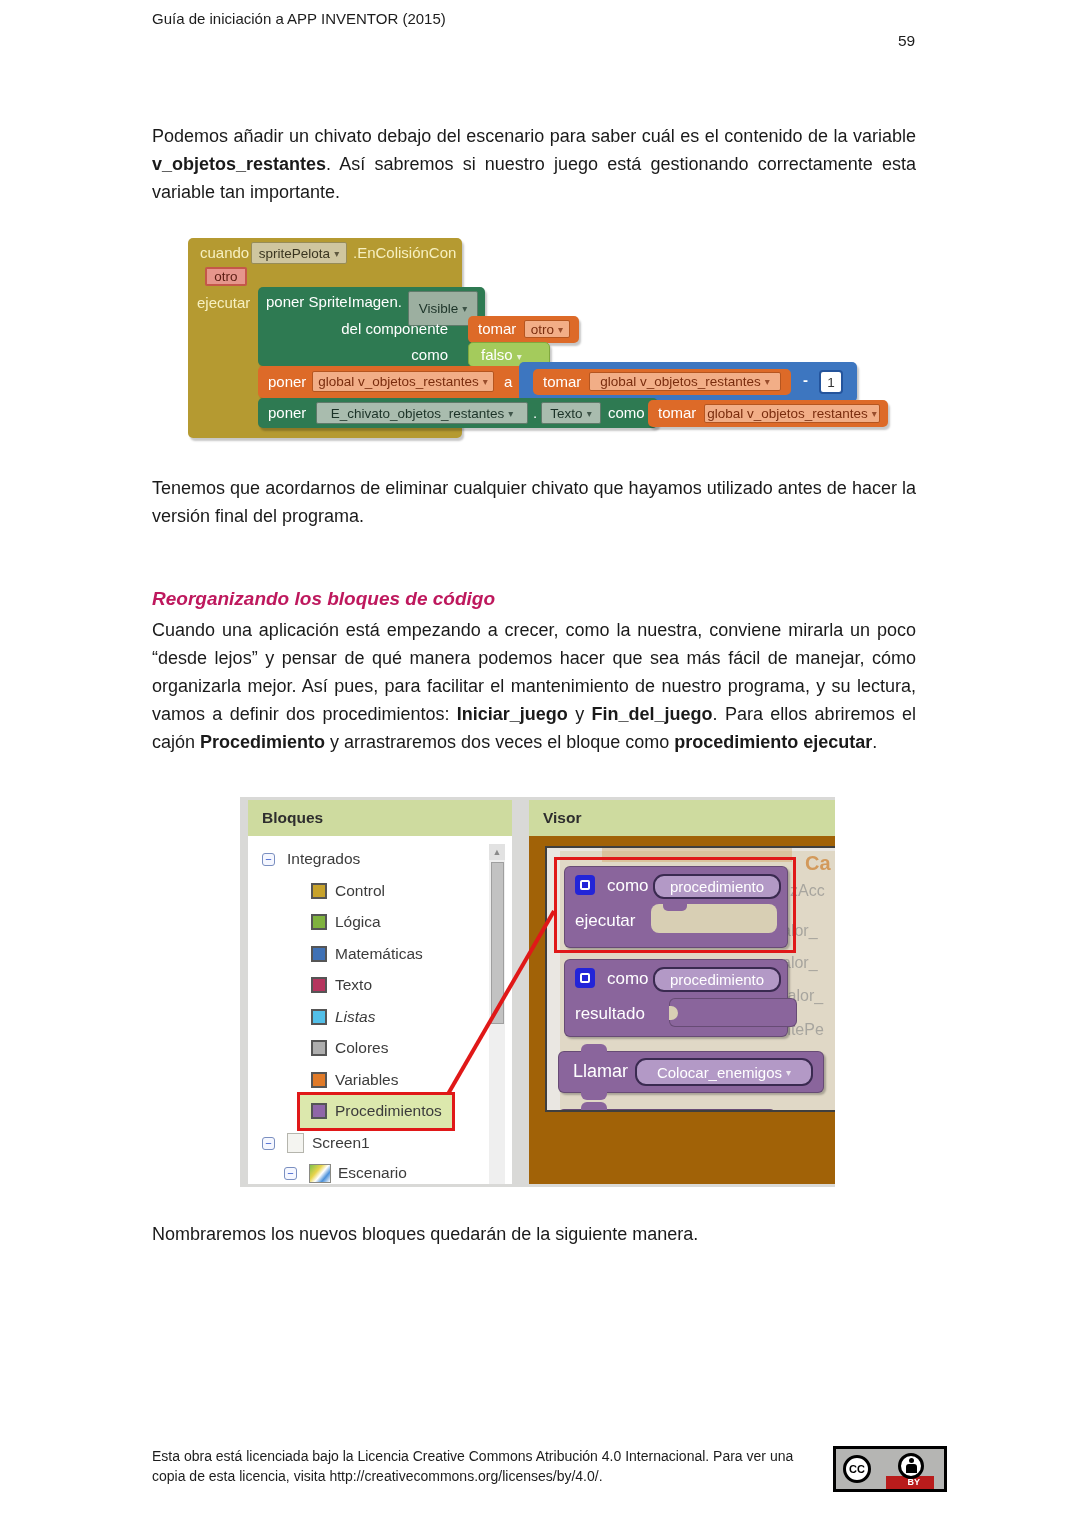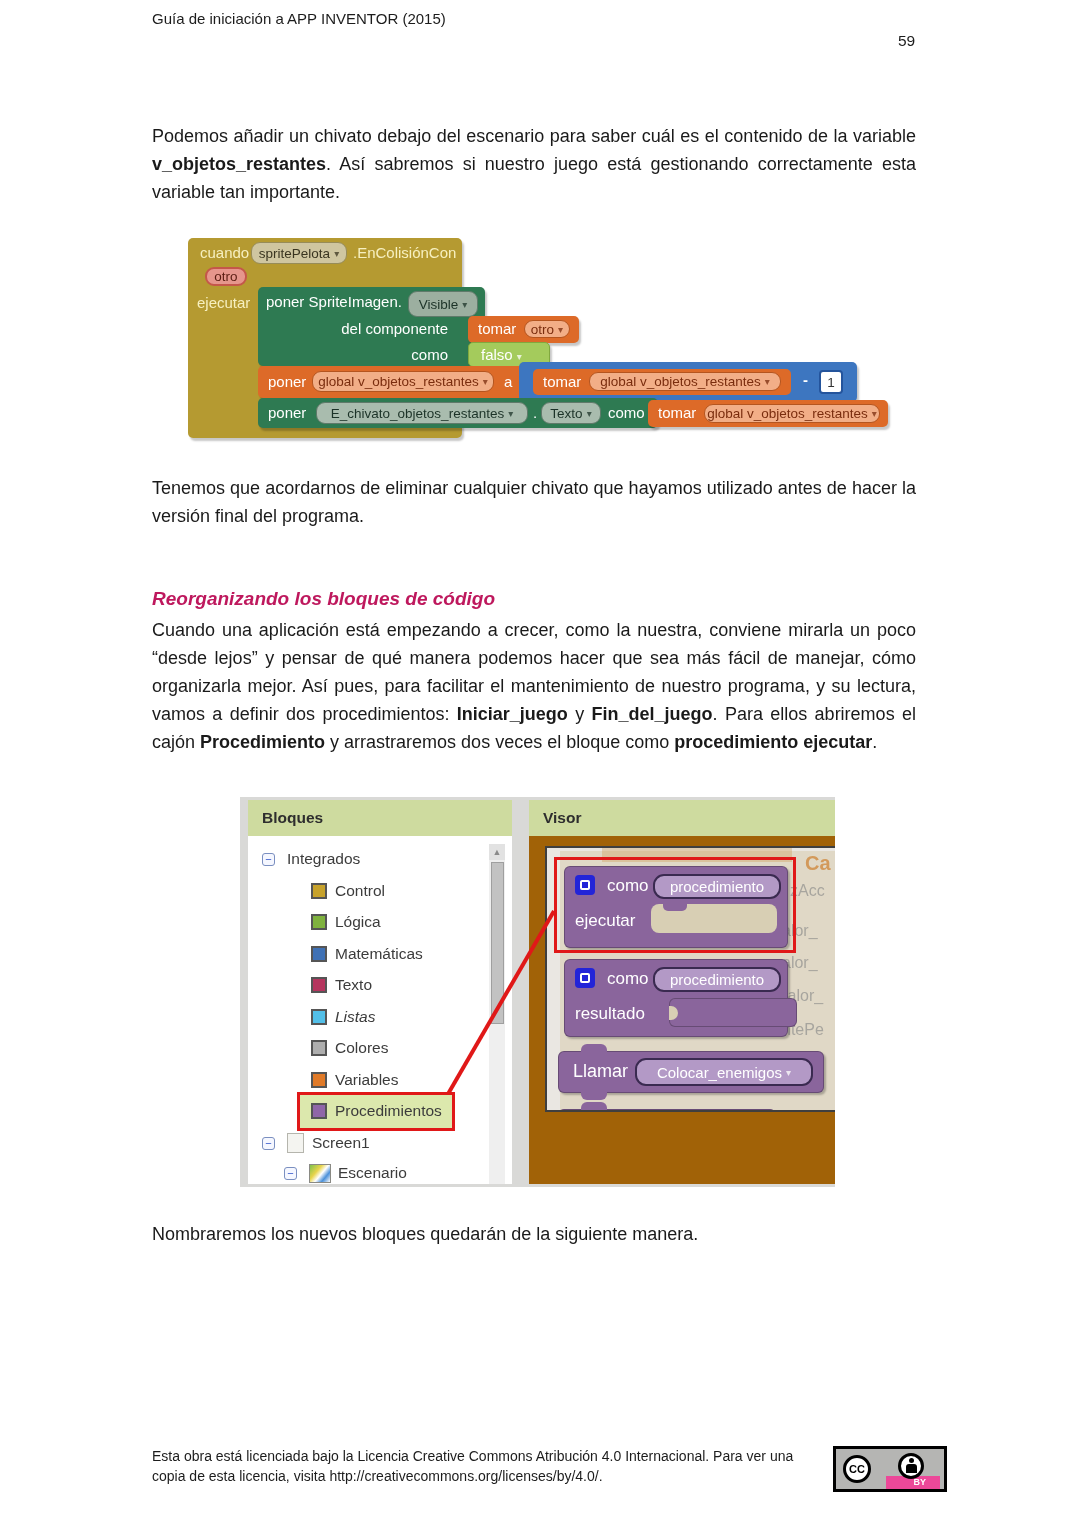--- a/index.html
+++ b/index.html
@@ -5,21 +5,21 @@
   html,body{margin:0;padding:0;background:#fff;}
   .page{position:relative;width:1080px;height:1528px;background:#ffffff;
         font-family:"Liberation Sans", sans-serif;color:#1c1c1c;overflow:hidden;}
   .abs{position:absolute;}
   .para{position:absolute;left:152px;width:764px;font-size:18px;line-height:28px;
         text-align:justify;color:#1a1a1a;}
   .b{font-weight:bold;}
   
   .blk{position:absolute;border-radius:5px;box-shadow:2px 3px 2px rgba(0,0,0,.22);}
   .blk .lbl{position:absolute;font-size:15px;white-space:nowrap;}
-  .pill{position:absolute;border-radius:9px;font-size:13.5px;white-space:nowrap;
+  .pill{position:absolute;border-radius:2px;font-size:13.5px;white-space:nowrap;
         display:flex;align-items:center;justify-content:center;padding:0 4px;box-sizing:border-box;}
   .caret{font-size:10px;margin-left:4px;opacity:.75;}
   
   .fig2{position:absolute;left:240px;top:797px;width:595px;height:390px;background:#d9d9d7;overflow:hidden;}
   .panelheader{position:absolute;top:3px;height:36px;display:flex;align-items:center;
         font-weight:bold;font-size:15.5px;color:#2e2e2e;padding-left:14px;box-sizing:border-box;}
   .treerow{position:absolute;height:30px;display:flex;align-items:center;font-size:15.5px;color:#3c3c3c;}
   .sq{width:16px;height:16px;border:2px solid #555;box-sizing:border-box;margin-right:8px;}
   .minusbox{width:13px;height:13px;border:1px solid #7a8fc0;background:#f5f7ff;border-radius:3px;
         color:#3355cc;font-size:11px;line-height:11px;text-align:center;margin-right:12px;box-sizing:border-box;}
@@ -54,21 +54,21 @@
         </span>
       <span class="lbl" style="left:165px;top:6px;color:#f7f0c0;">.EnColisiónCon</span>
       <span class="pill" style="left:17px;top:29px;width:42px;height:19px;background:#e6968c;border:2px solid #c4574a;color:#5a1d12;">
           <span>otro</span>
         </span>
       <span class="lbl" style="left:9px;top:56px;color:#f7f0c0;">ejecutar</span>
     </div>
 
     <div class="blk" style="left: 258px; top: 287px; width: 227px; height: 79px; background-color: rgb(46, 122, 82);">
       <span class="lbl" style="left:8px;top:6px;color:#fff;">poner SpriteImagen.</span>
-      <span class="pill" style="left:150px;top:4px;width:70px;height:26px;background:#9cafa0;border:1px solid #5f7a6a;color:#1c3328;">
+      <span class="pill" style="left:150px;top:4px;width:70px;height:35px;background:#9cafa0;border:1px solid #5f7a6a;color:#1c3328;">
           <span>Visible</span>
           <span class="caret">▾</span>
         </span>
       <span class="lbl" style="left:60px;top:33px;width:130px;text-align:right;color:#fff;">del componente</span>
       <span class="lbl" style="left:140px;top:59px;width:50px;text-align:right;color:#fff;">como</span>
     </div>
 
     <div class="blk" style="left: 468px; top: 316px; width: 111px; height: 27px; background-color: rgb(221, 106, 40);">
       <span class="lbl" style="left:10px;top:4px;color:#fff;">tomar</span>
       <span class="pill" style="left:56px;top:4px;width:46px;height:18px;background:#f2ae87;border:1px solid #b5551f;color:#7a2d0e;">
@@ -273,21 +273,21 @@
       <line x1="208" y1="297" x2="314" y2="114" stroke="#e01818" stroke-width="4"></line>
     </svg>
   </div>
 
   <p class="para" style="top:1220px;margin:0;text-align:left;">Nombraremos los nuevos bloques quedarán de la siguiente manera.</p>
 
   <div class="abs" style="left:152px;top:1446px;width:650px;font-size:14px;line-height:20px;color:#1c1c1c;">Esta obra está licenciada bajo la Licencia Creative Commons Atribución 4.0 Internacional. Para ver una copia de esta licencia, visita http://creativecommons.org/licenses/by/4.0/.</div>
 
   <div class="abs" style="left:833px;top:1446px;width:114px;height:46px;background:#b5b5b3;border:3px solid #000;box-sizing:border-box;">
     <div class="abs" style="left:7px;top:6px;width:28px;height:28px;background:#fff;border:3px solid #000;border-radius:50%;box-sizing:border-box;font-weight:bold;font-size:11px;text-align:center;line-height:22px;color:#000;"><span>CC</span></div>
-    <div class="abs" style="left:50px;right:4px;bottom:0;height:13px;background:#ec4899;">
+    <div class="abs" style="left:50px;right:10px;bottom:0;height:13px;background:#b91c1c;">
       <span class="abs" style="right:14px;top:1px;color:#fff;font-size:9px;font-weight:bold;">BY</span>
     </div>
     <div class="abs" style="left:62px;top:4px;width:26px;height:26px;background:#fff;border:3px solid #000;border-radius:50%;box-sizing:border-box;">
       <span class="abs" style="left:7.5px;top:2px;width:5px;height:5px;background:#000;border-radius:50%;"></span>
       <span class="abs" style="left:4.5px;top:8px;width:11px;height:9px;background:#000;border-radius:3px 3px 0 0;"></span>
     </div>
   </div>
 
 </div>
 

